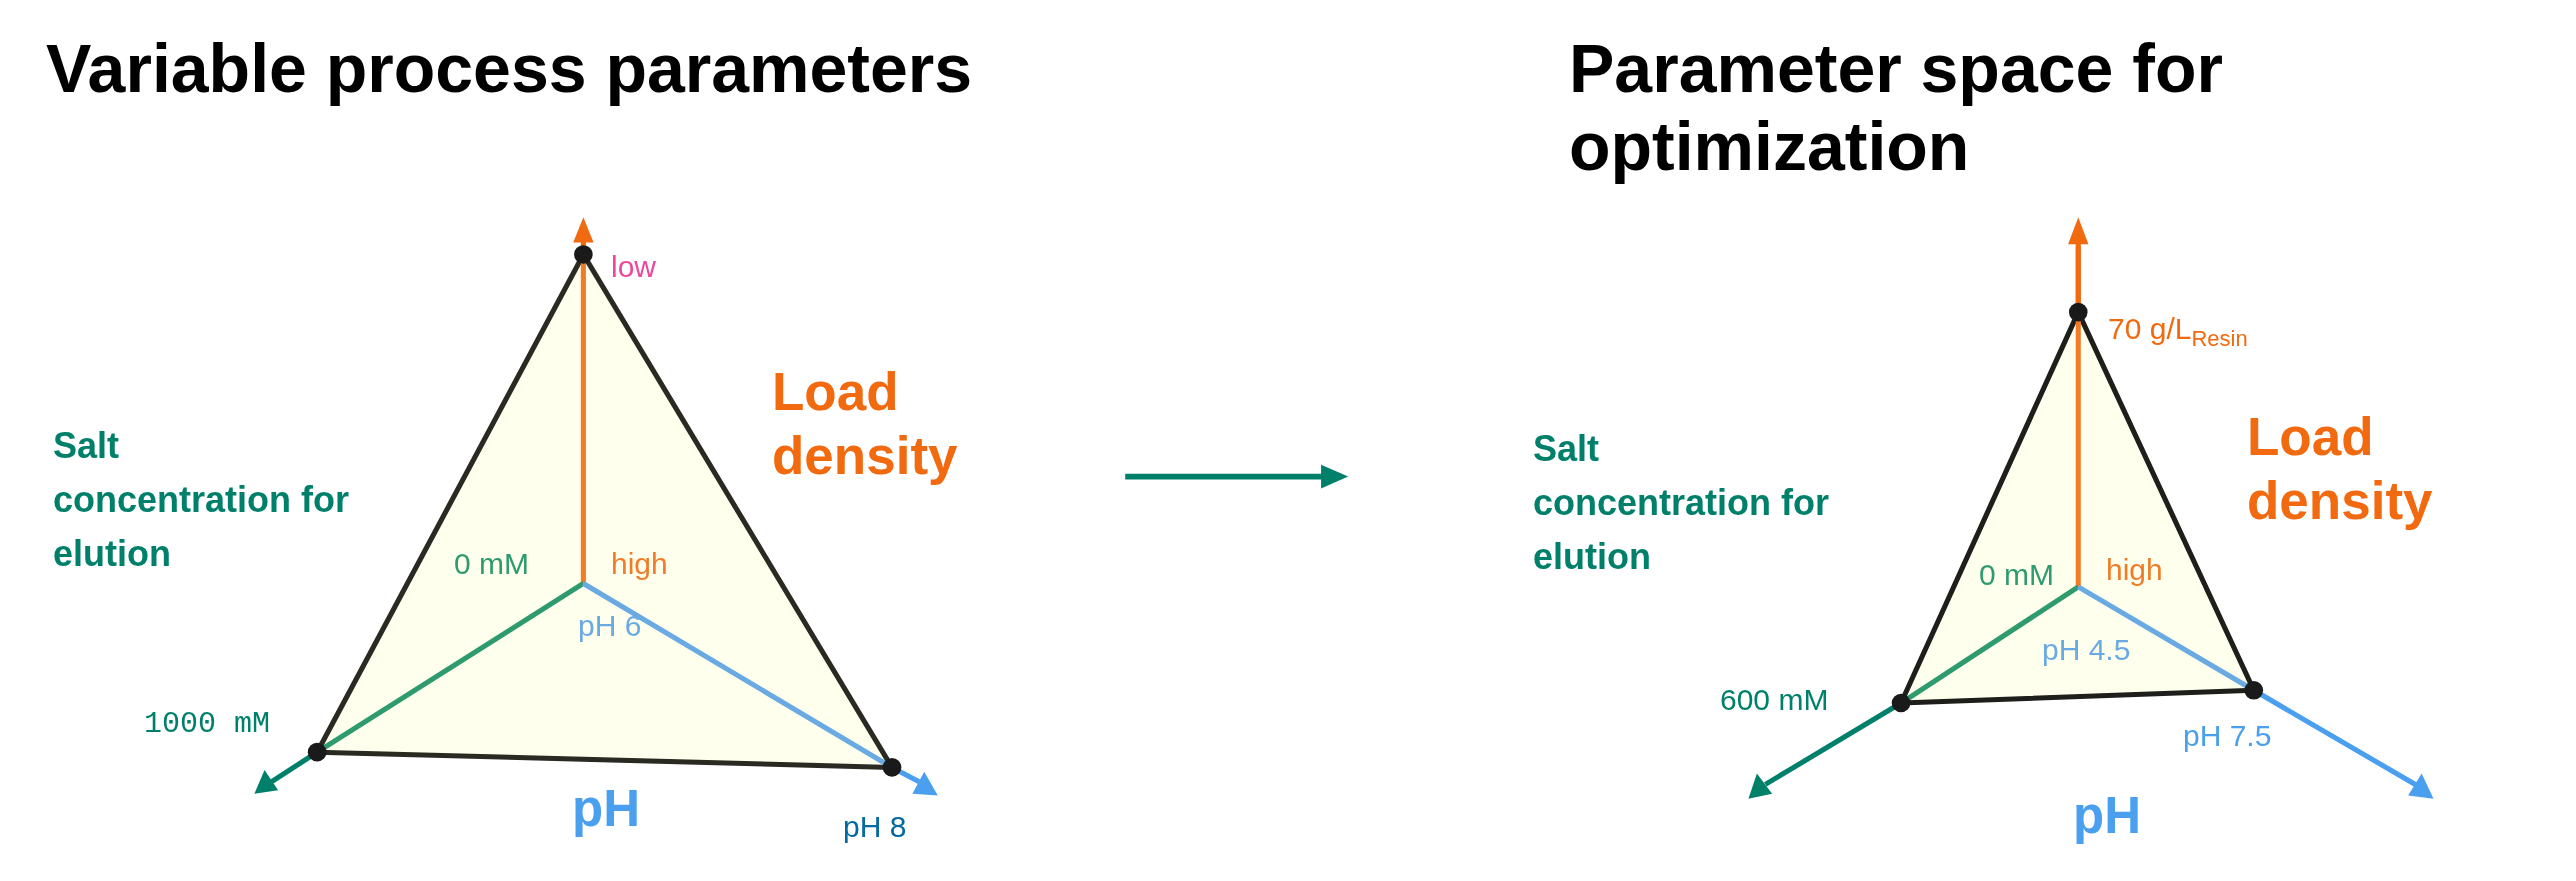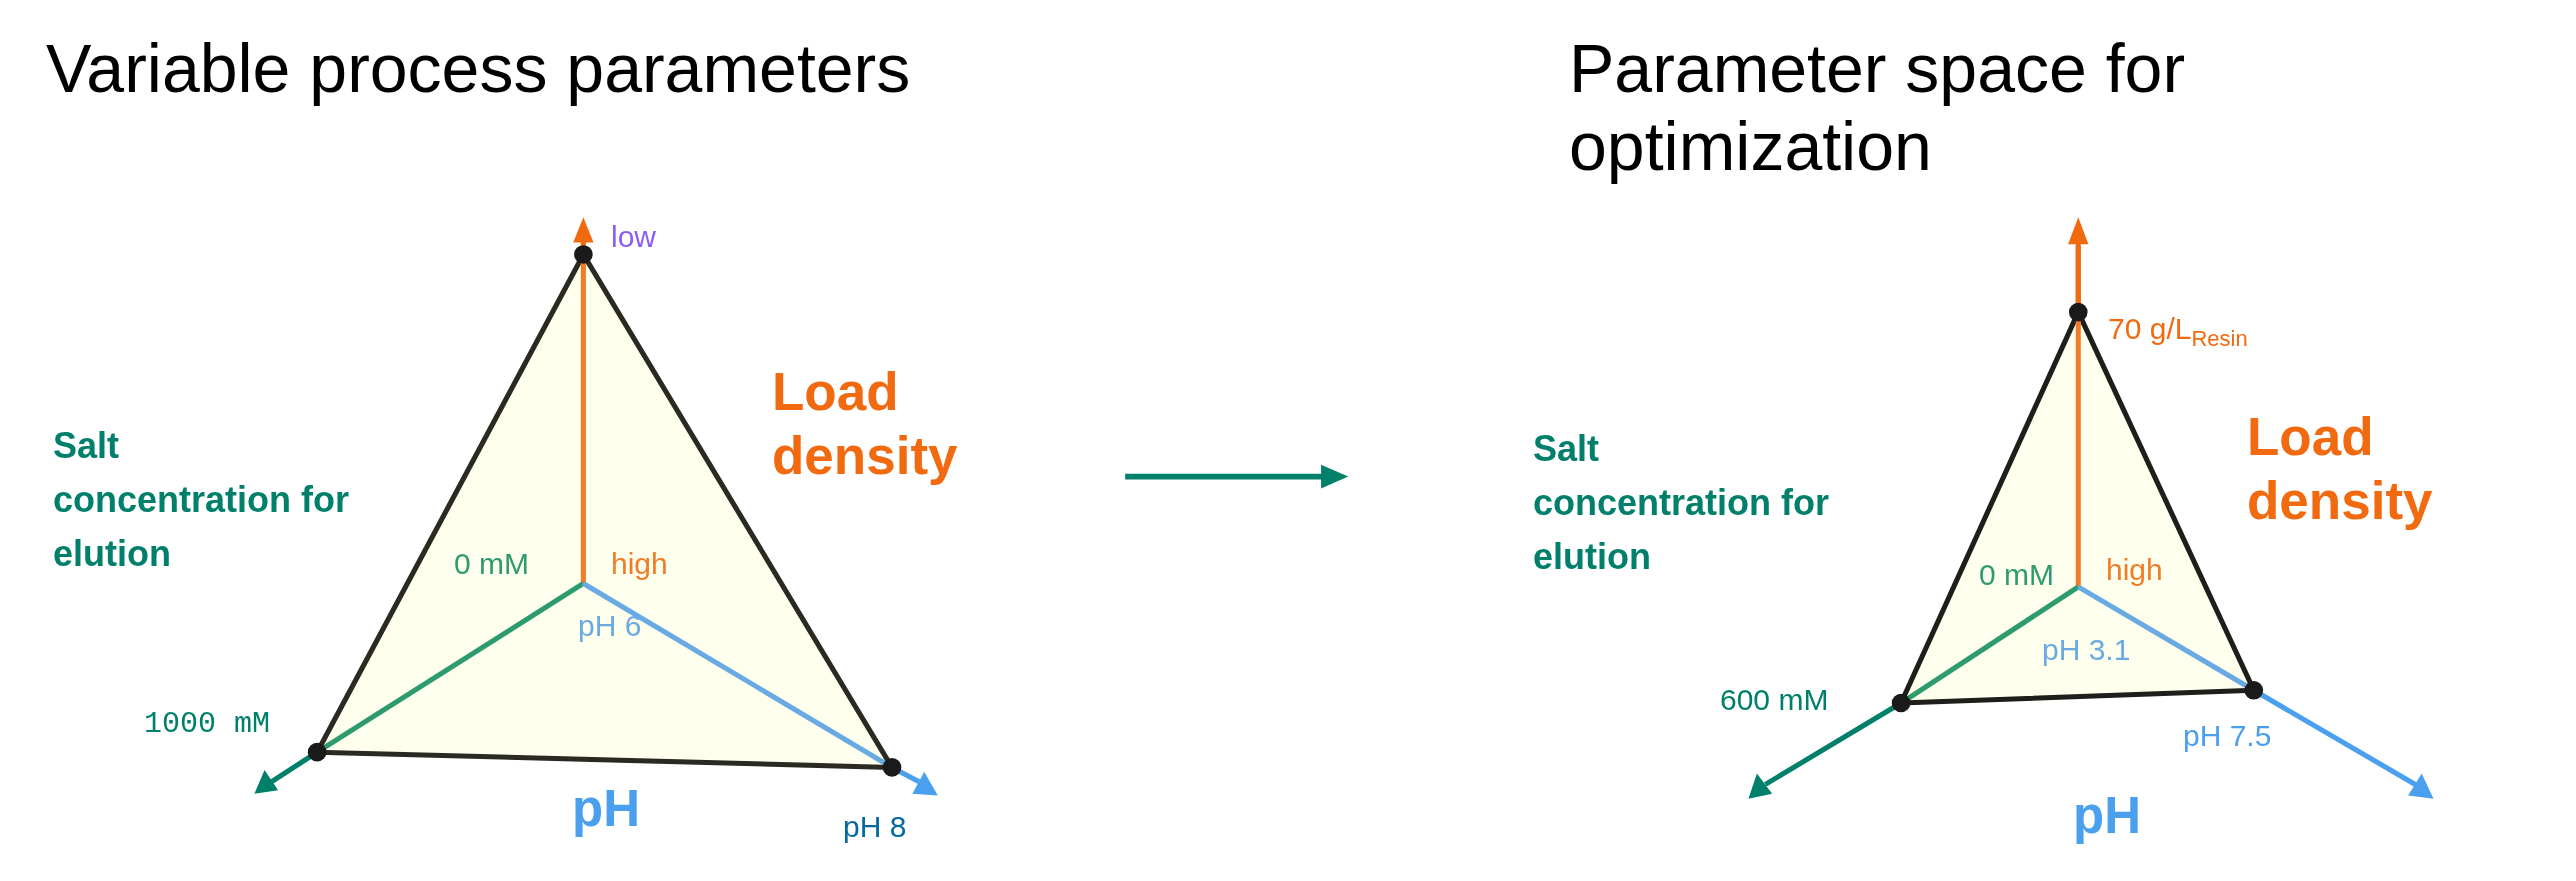--- a/index.html
+++ b/index.html
@@ -1,18 +1,18 @@
 <!DOCTYPE html>
 <html style="font-size:13.6px"><head>
 <meta charset="utf-8">
 <style>
   html, body { margin:0; padding:0; background:#ffffff; }
   body { width:2576px; height:882px; position:relative; overflow:hidden; font-family:"Liberation Sans", sans-serif; }
   .abs { position:absolute; white-space:nowrap; }
-  .title { font-size:68px; color:#000; line-height:78px; font-weight:normal; }
+  .title { font-size:68px; color:#000; line-height:78px; font-weight:bold; }
   .axis-title { font-weight:bold; font-size:36px; line-height:54px; }
   .lbl { font-size:30px; line-height:34px; }
   .big-ph { font-weight:bold; font-size:51px; line-height:58px;text-align:right; }
   svg.diagram { position:absolute; left:0; top:0; }
   sub { font-size:22px; vertical-align:-6.8px; }
 </style>
 </head>
 <body>
 
 <svg class="diagram" width="2576" height="882" viewBox="0 0 3038 1040">
@@ -70,21 +70,21 @@
   <div>elution</div>
 </div>
 
 <div class="abs axis-title" style="left:772px; top:360px; color:#F26A10; font-size:53px; line-height:64px;">
   <div>Load</div>
   <div>density</div>
 </div>
 
 <div class="abs big-ph" style="left:572px; top:780px; color:#4AA0EE;">pH</div>
 
-<div class="abs lbl" style="left:611px; top:220px; color:#8b5cf6;">low</div>
+<div class="abs lbl" style="left:611px; top:250px; color:#ec4899;">low</div>
 <div class="abs lbl" style="left:611px; top:547px; color:#F07C28;">high</div>
 <div class="abs lbl" style="left:454px; top:547px; color:#2E9B6E;">0 mM</div>
 <div class="abs lbl" style="left:144px; top:707px; color:#00806A;font-family:Liberation Mono, monospace;">1000 mM</div>
 <div class="abs lbl" style="left:578px; top:609px; color:#6AAAE2;">pH 6</div>
 <div class="abs lbl" style="left:843px; top:810px; color:#0369a1;">pH 8</div>
 
 <div class="abs title" style="left:1569px; top:29px;">
   <div>Parameter space for</div>
   <div>optimization</div>
 </div>
@@ -101,15 +101,15 @@
 </div>
 
 <div class="abs big-ph" style="left:2073px; top:787px; color:#4AA0EE;">pH</div>
 
 <div class="abs lbl" style="left:2108px; top:312px; color:#F26A10;">
   <span>70 g/L</span><sub>Resin</sub>
 </div>
 <div class="abs lbl" style="left:2106px; top:553px; color:#F07C28;">high</div>
 <div class="abs lbl" style="left:1979px; top:558px; color:#2E9B6E;">0 mM</div>
 <div class="abs lbl" style="left:1720px; top:683px; color:#00806A;">600 mM</div>
-<div class="abs lbl" style="left:2042px; top:633px; color:#6AAAE2;">pH 3.1</div>
+<div class="abs lbl" style="left:2042px; top:633px; color:#6AAAE2;">pH 4.5</div>
 <div class="abs lbl" style="left:2183px; top:719px; color:#4AA0EE;">pH 7.5</div>
 
 
 </body></html>

